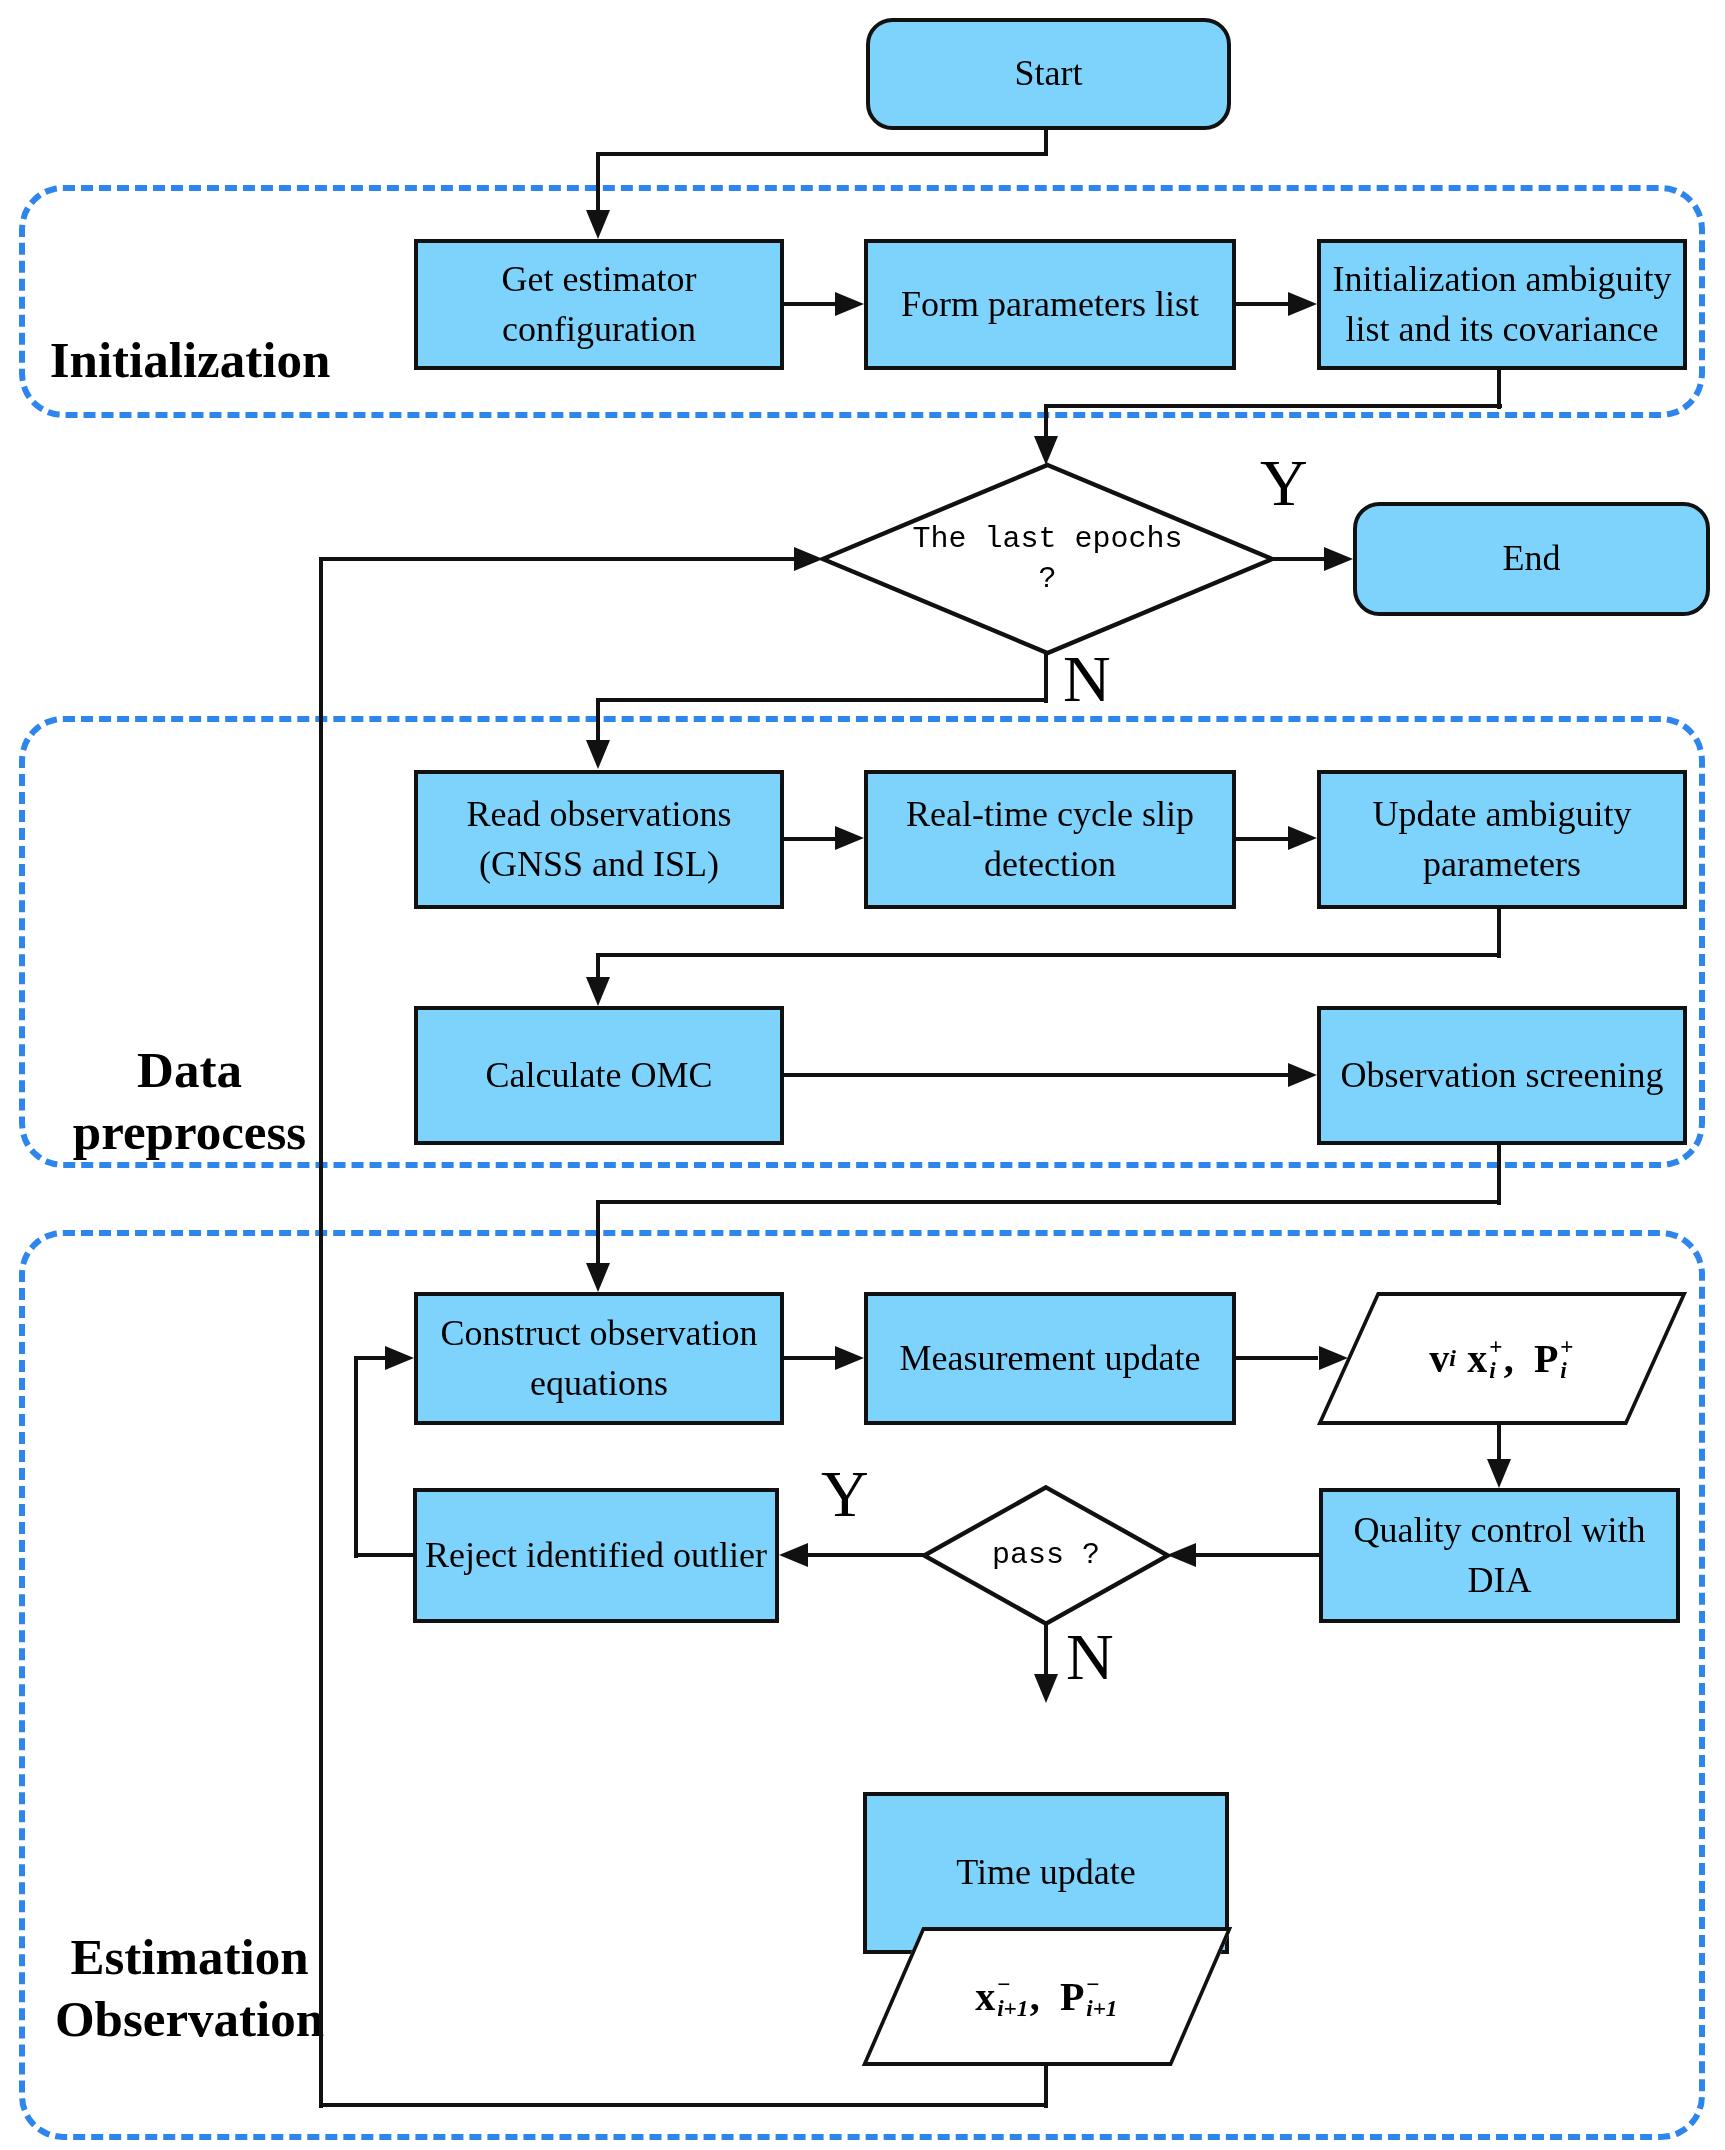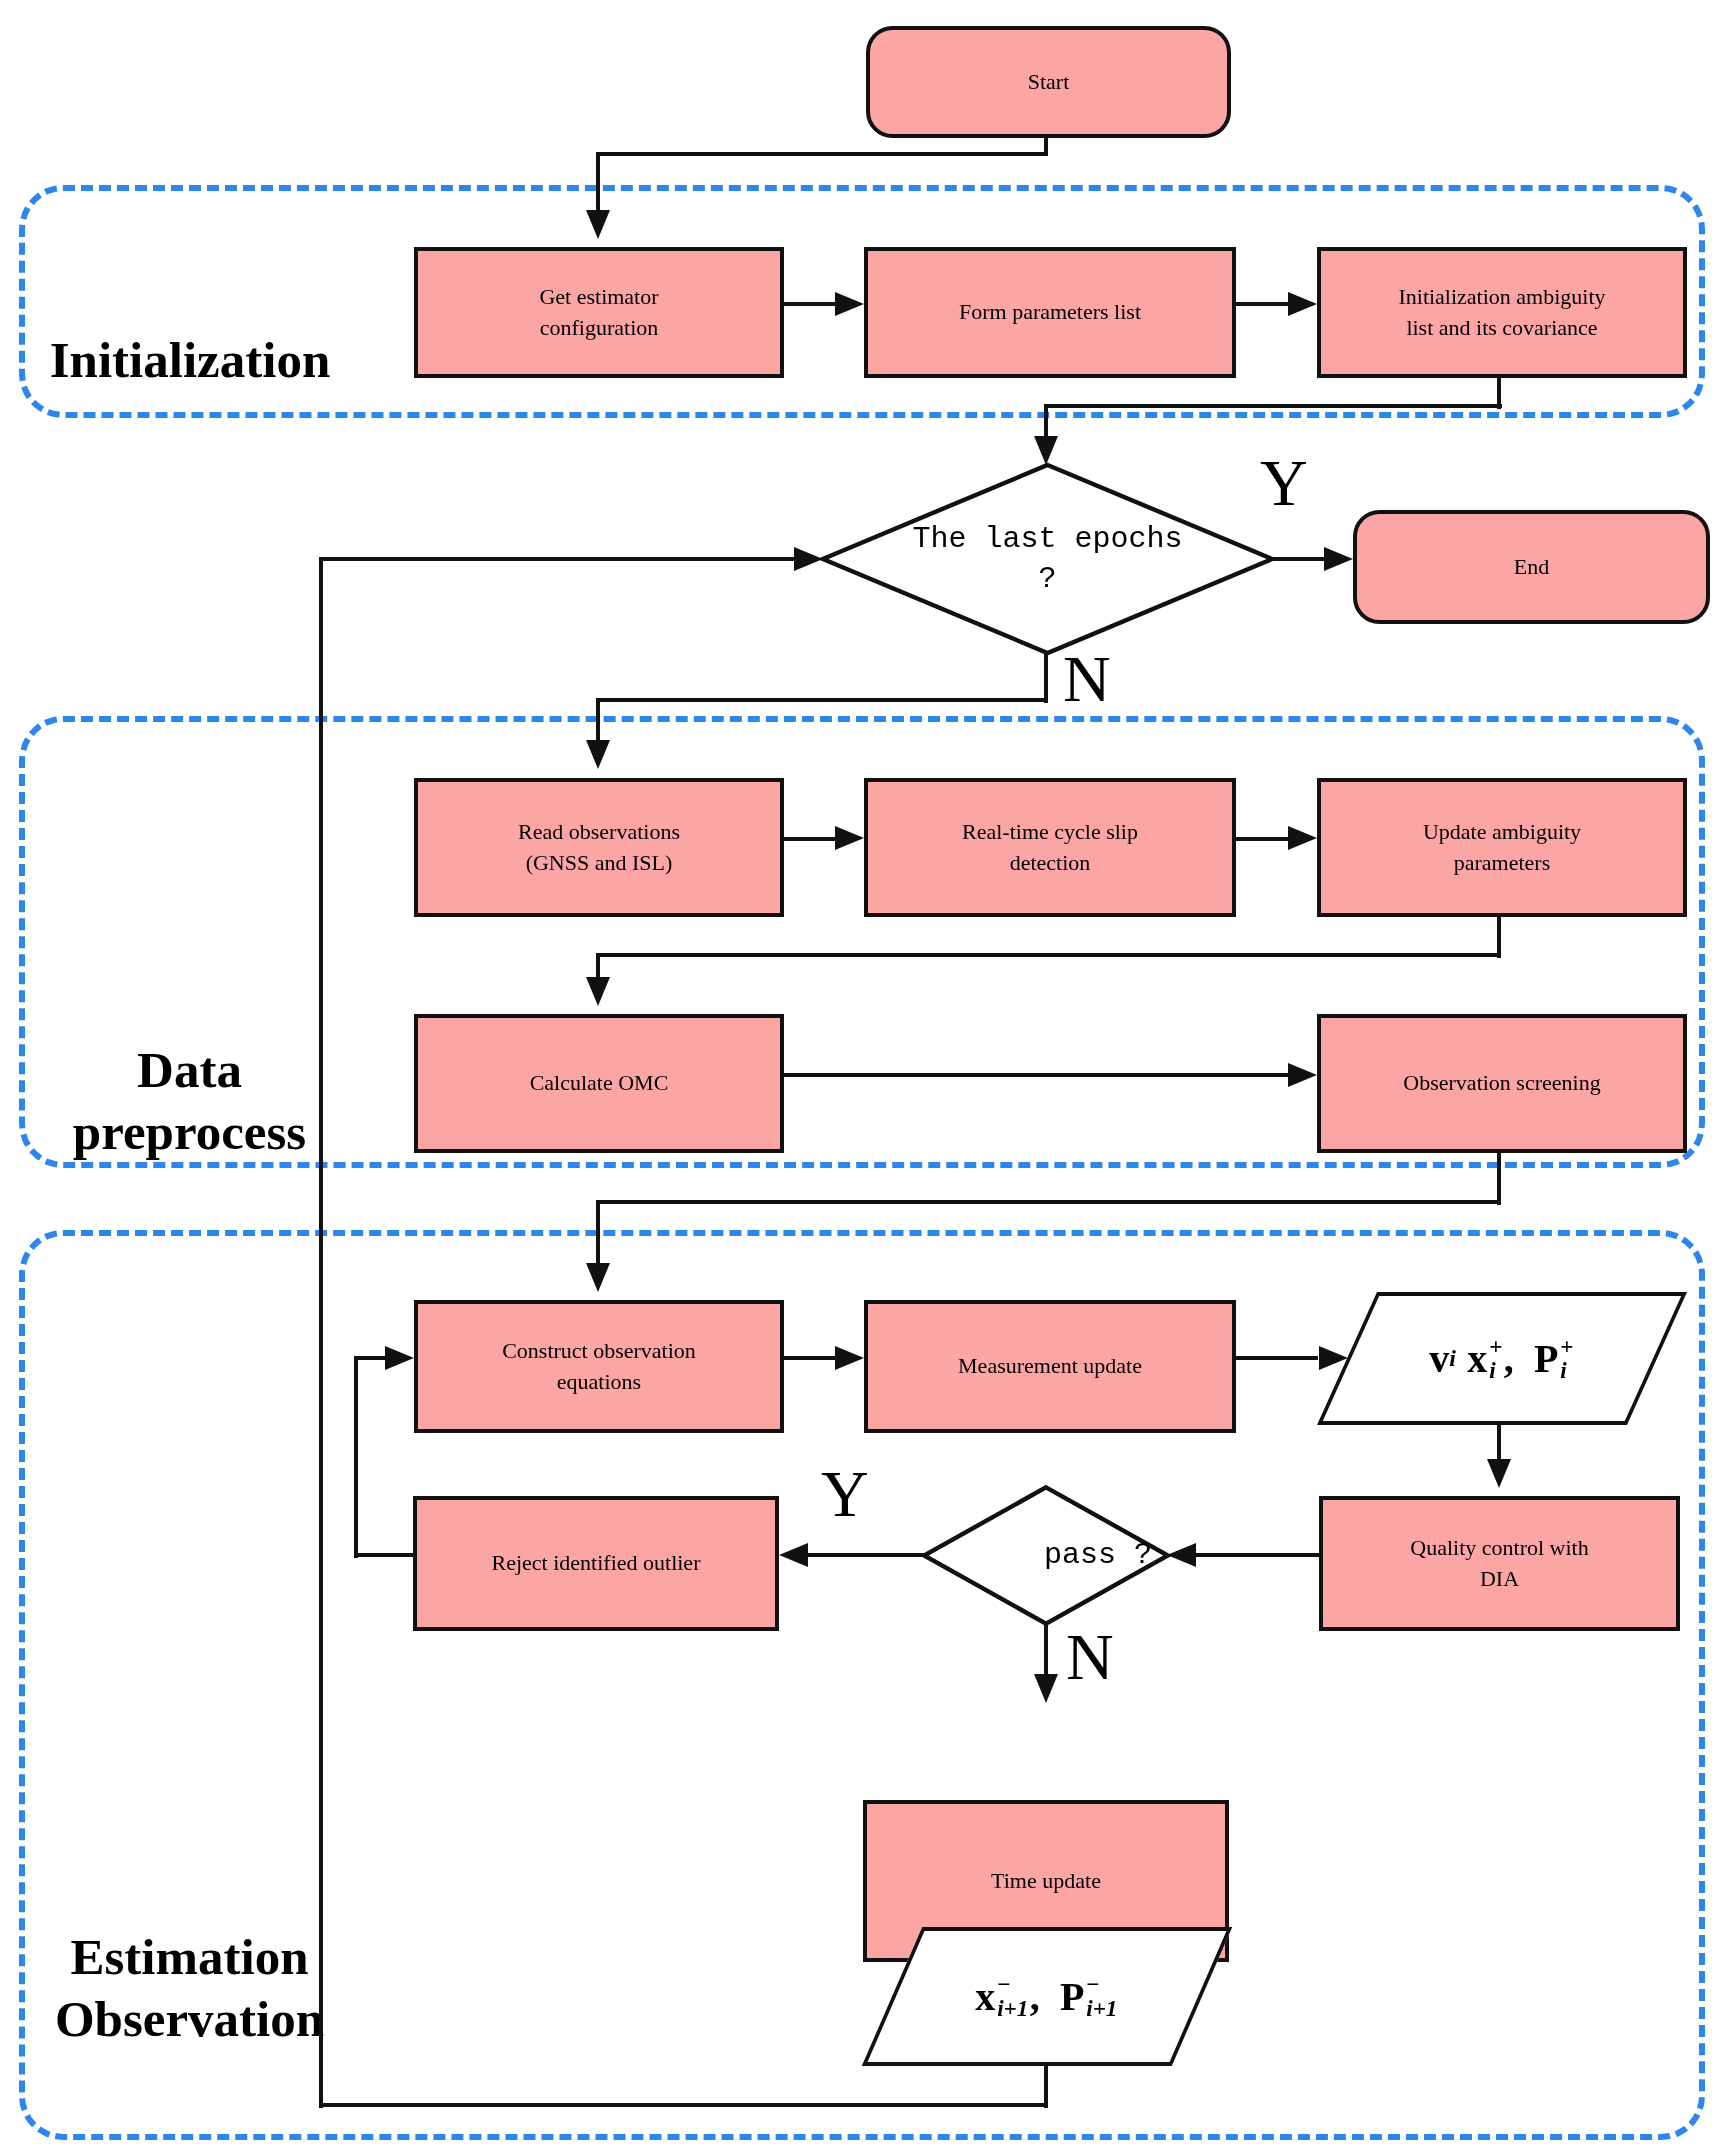--- a/index.html
+++ b/index.html
@@ -1,23 +1,23 @@
 <!DOCTYPE html>
 <html style="font-size:10px"><head>
 <meta charset="utf-8">
 <style>
   html,body{margin:0;padding:0;background:#ffffff;}
   #canvas{position:relative;width:1725px;height:2151px;background:#ffffff;overflow:hidden;
           font-family:"Liberation Serif","DejaVu Serif",serif;color:#000;}
   .region{position:absolute;box-sizing:border-box;border:6.3px dashed #2E86EC;border-radius:44px;background:transparent;}
   .rlabel{position:absolute;font-weight:bold;font-size:51px;line-height:1.22;text-align:center;}
   .rlabel span{display:block;}
-  .node{position:absolute;box-sizing:border-box;border:4.4px solid #111;background:#fca5a5;
+  .node{position:absolute;box-sizing:border-box;border:4.4px solid #111;background:#7dd3fc;
         display:flex;flex-direction:column;align-items:center;justify-content:center;
-        text-align:center;font-size:22px;line-height:1.38;margin-top:8px;}
+        text-align:center;font-size:36px;line-height:1.38;}
   .node span{display:block;}
   .terminator{border-radius:26.5px;}
   .seg{position:absolute;background:#111;}
   .ah{position:absolute;width:0;height:0;}
   .ah.down{border-left:12.6px solid transparent;border-right:12.6px solid transparent;border-top:29px solid #111;}
   .ah.right{border-top:12.6px solid transparent;border-bottom:12.6px solid transparent;border-left:29px solid #111;}
   .ah.left{border-top:12.6px solid transparent;border-bottom:12.6px solid transparent;border-right:29px solid #111;}
   .dsvg{position:absolute;}
   .dtext{position:absolute;display:flex;flex-direction:column;align-items:center;justify-content:center;
          text-align:center;font-size:30px;line-height:1.35;}
@@ -250,21 +250,21 @@
       </span>
   </div>
 
   <div class="node" style="left:413px;top:1488px;width:366px;height:135px;">
     <span>Reject identified outlier</span>
   </div>
 
   <svg class="dsvg" style="left:921px;top:1484px;" width="250" height="143" viewBox="0 0 396 226">
     <polygon points="198,5 391,113 198,221 5,113" fill="#ffffff" stroke="#111111" stroke-width="7"></polygon>
   </svg>
-  <div class="dtext" style="left:973px;top:1484px;width:250px;height:143px;">
+  <div class="dtext" style="left:921px;top:1484px;width:250px;height:143px;">
     <span>pass ?</span>
   </div>
 
   <div class="node" style="left:1319px;top:1488px;width:361px;height:135px;">
     <span>Quality control with</span>
     <span>DIA</span>
   </div>
 
   <div class="node" style="left:863px;top:1792px;width:366px;height:162px;">
     <span>Time update</span>

